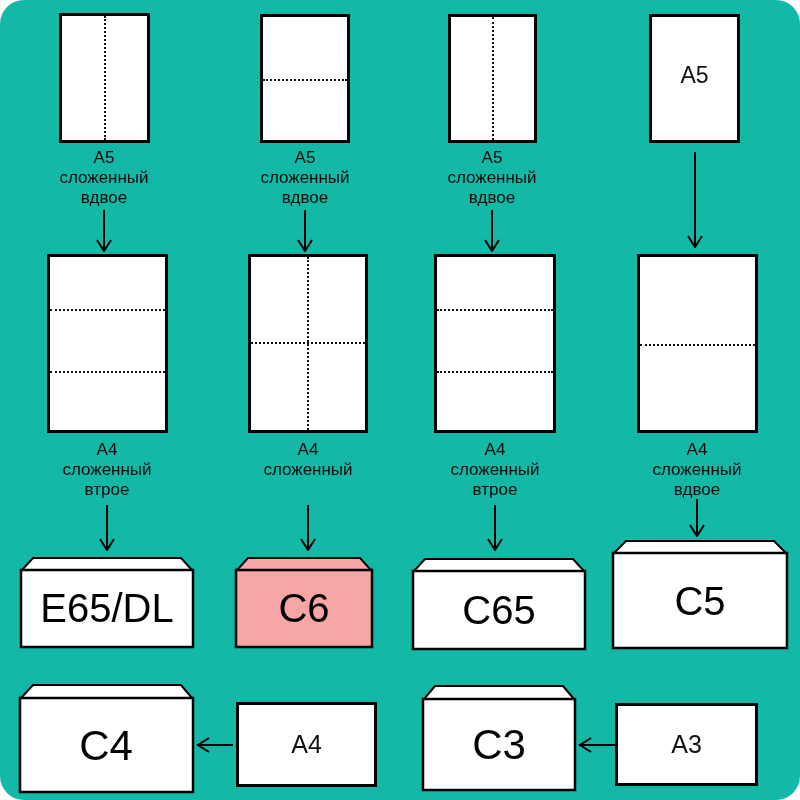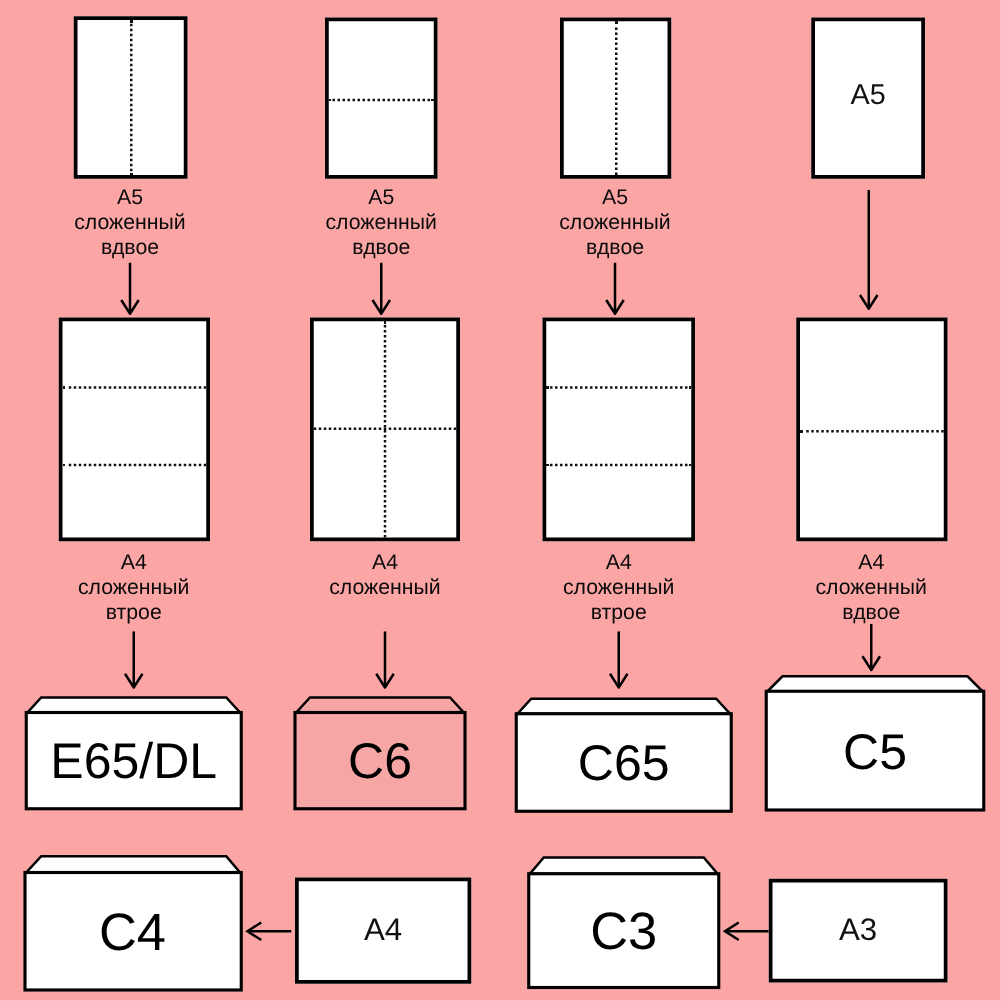--- a/index.html
+++ b/index.html
@@ -1,18 +1,18 @@
 <!DOCTYPE html>
 <html style="--hl: #f7a6a6;"><head>
 <meta charset="utf-8">
 <style>
   html, body { margin: 0; padding: 0; background: #ffffff; }
   #canvas {
-    position: relative; width: 800px; height: 800px; background: #fca5a5;
-    font-family: "Liberation Sans", sans-serif; color: #000; overflow: hidden;
+    position: relative; width: 800px; height: 800px; background: #14b8a6;
+    font-family: "Liberation Sans", sans-serif; color: #000; overflow: hidden; border-radius: 24px;
   }
   .paper {
     position: absolute; background: #fff; border: 3px solid #000; box-sizing: border-box;
   }
   .fold-v {
     position: absolute; top: 0; bottom: 0; left: 50%; width: 0;
     border-left: 2px dotted #111; transform: translateX(-1px);
   }
   .fold-h {
     position: absolute; left: 0; right: 0; height: 0;

